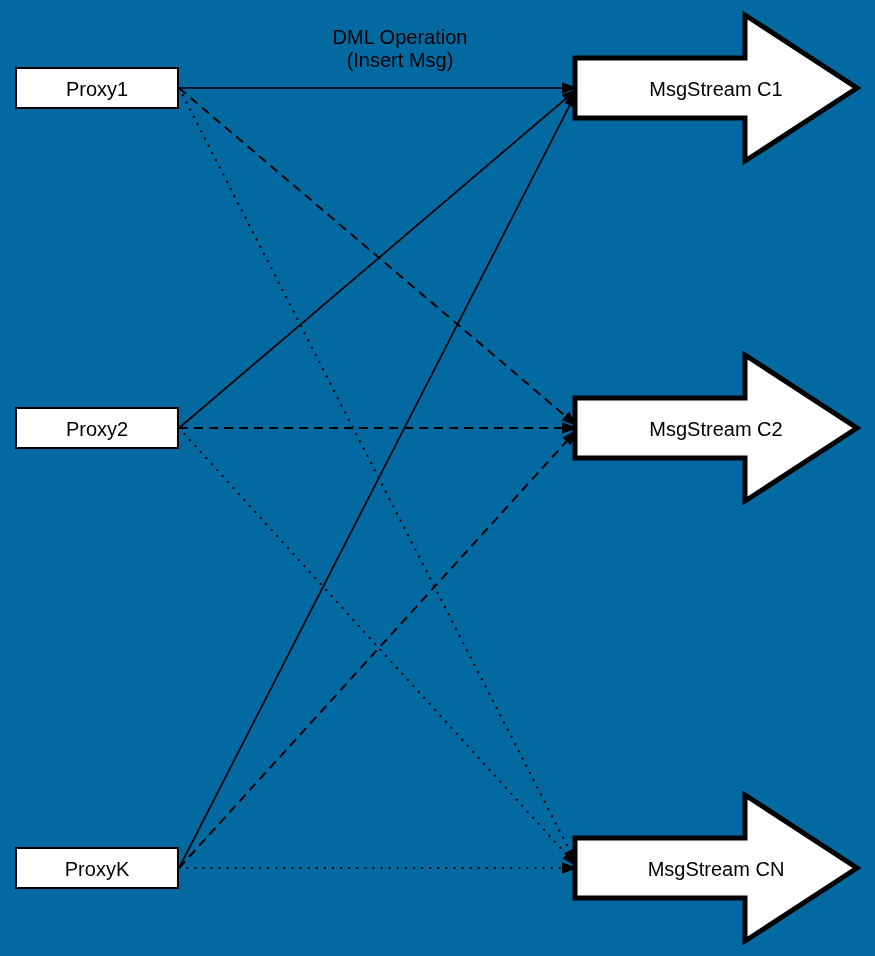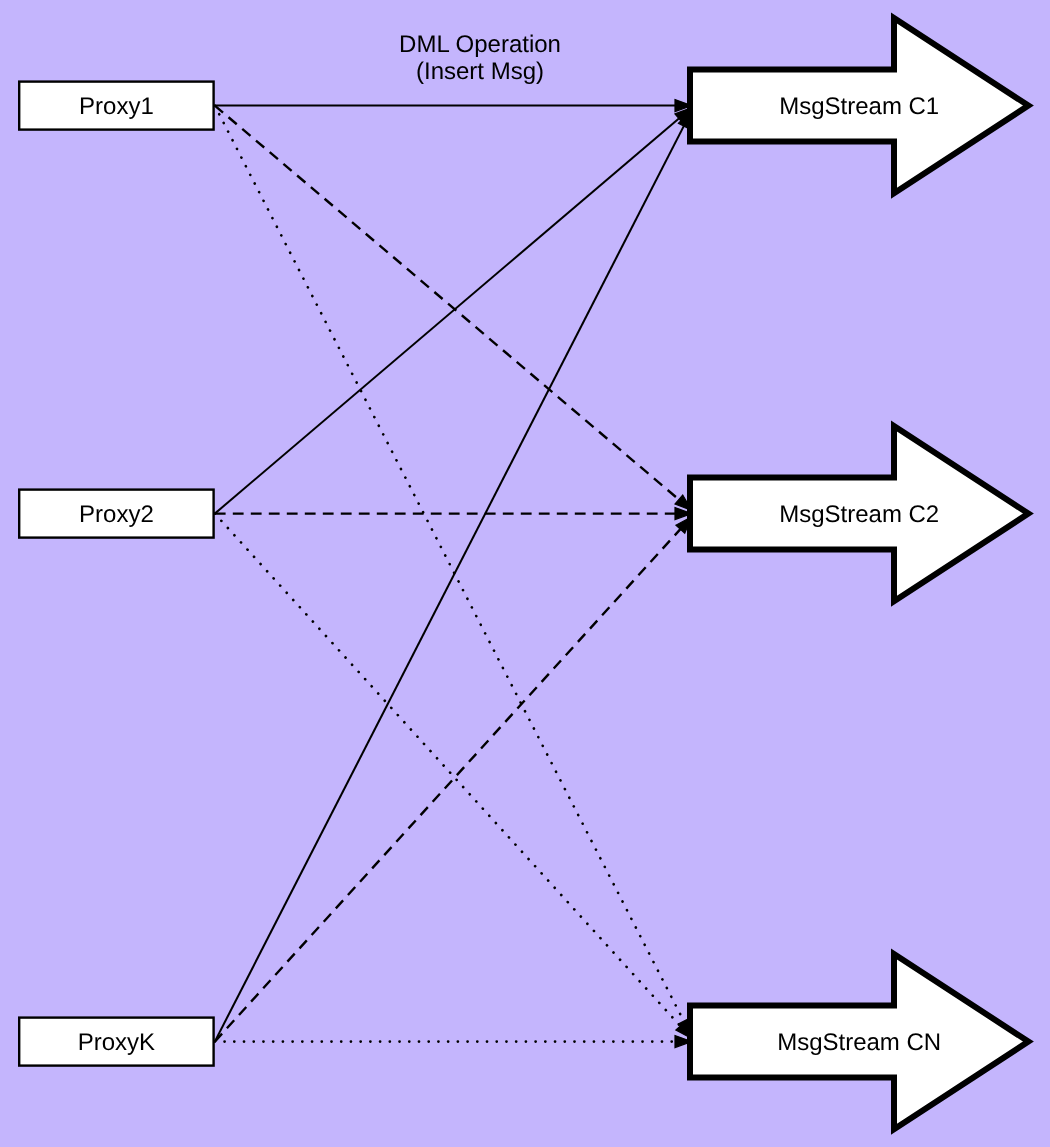--- a/index.html
+++ b/index.html
@@ -4,21 +4,21 @@
 <style>
   html, body {
     margin: 0;
     padding: 0;
     background: #ffffff;
   }
   .canvas-wrap {
     width: 875px;
     height: 956px;
     position: relative;
-    background: #c4b5fd;
+    background: #0369a1;
     overflow: hidden;
   }
   svg { display: block; }
   .shape {
     fill: #ffffff;
     stroke: #000000;
   }
   .proxy-rect { stroke-width: 2; }
   .arrow-shape { stroke-width: 5; stroke-linejoin: miter; }
   .lbl {

